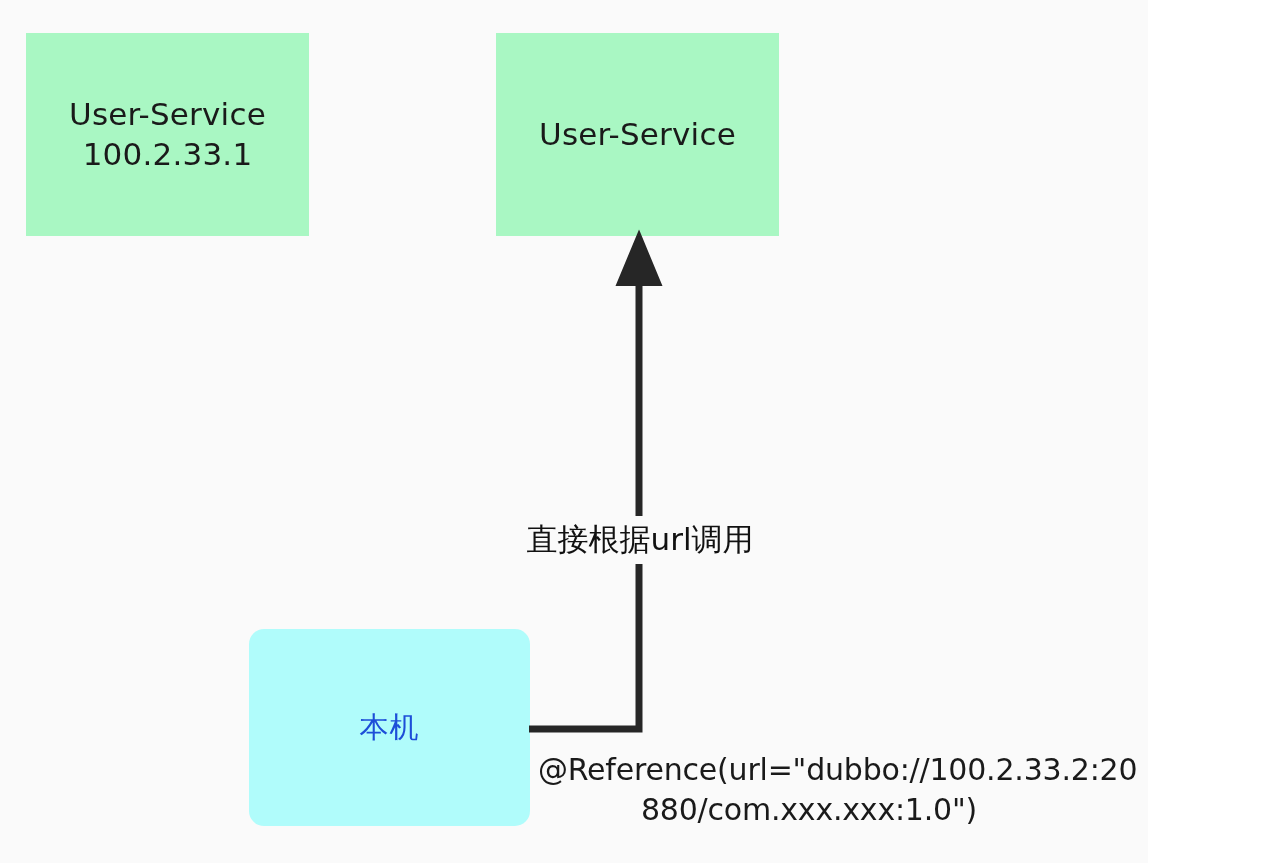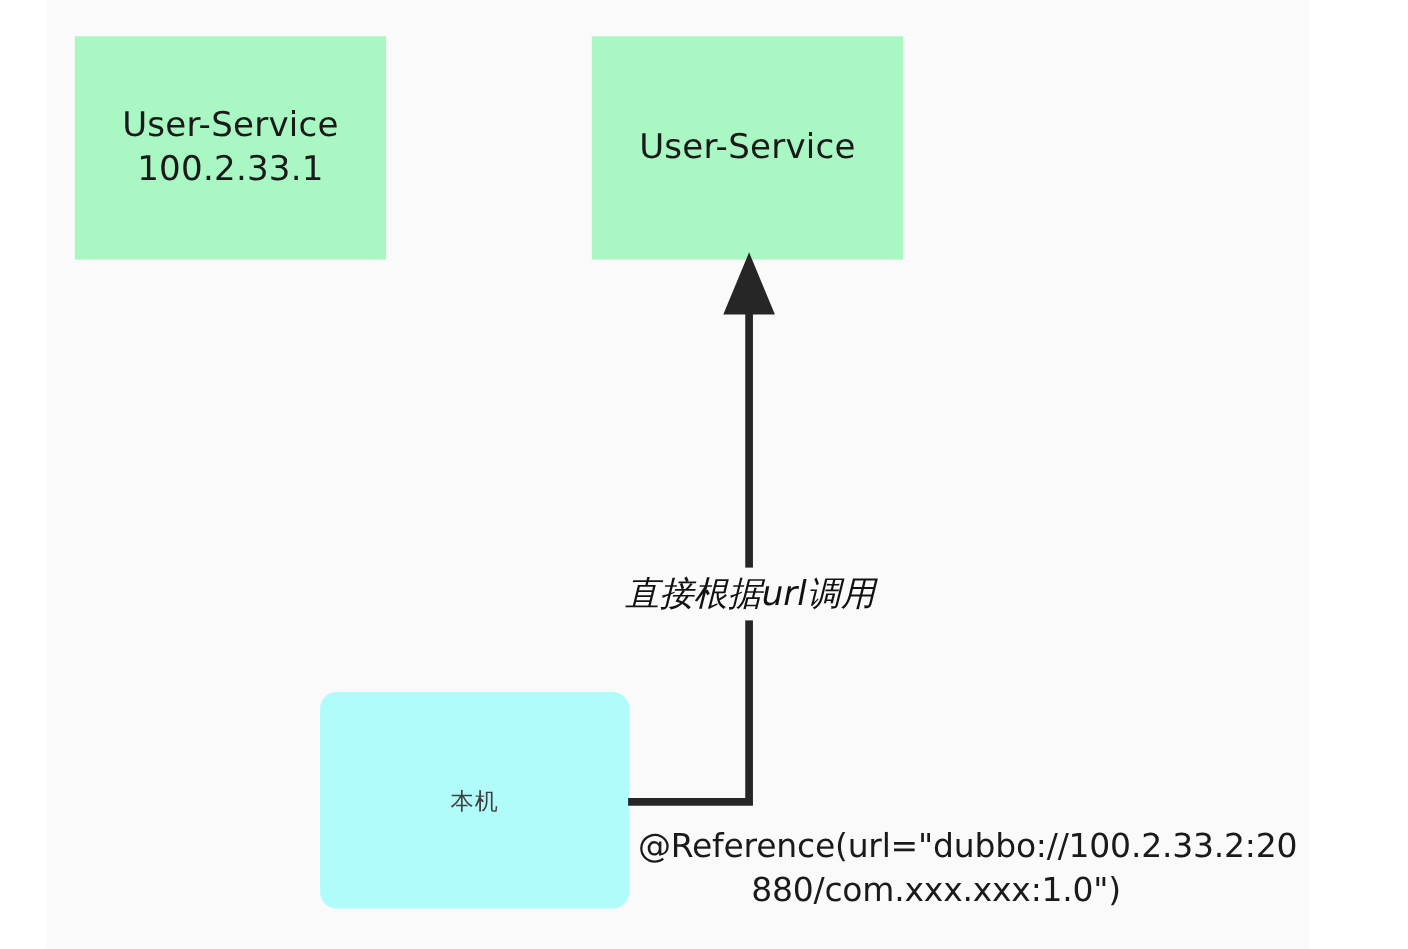--- a/index.html
+++ b/index.html
@@ -8,21 +8,20 @@
     padding: 0;
     background: #ffffff;
   }
   #canvas {
     position: relative;
     width: 1148px;
     height: 863px;
     background: #fafafa;
     overflow: hidden;
     font-family: "DejaVu Sans", "Liberation Sans", sans-serif;
-    margin-left: 42px;
   }
   
   .service-box {
     position: absolute;
     background: #a9f7c3;
     display: flex;
     flex-direction: column;
     align-items: center;
     justify-content: center;
     line-height: 1.28;
@@ -42,22 +41,22 @@
     position: absolute;
     left: 249px;
     top: 629px;
     width: 281px;
     height: 197px;
     background: #b0fcfb;
     border-radius: 15px;
     display: flex;
     align-items: center;
     justify-content: center;
-    color: #404040;
-    font-size: 21px;
+    color: #1d4ed8;
+    font-size: 29px;
     letter-spacing: 1px;
   }
 
   
   #connector {
     position: absolute;
     left: 0;
     top: 0;
     width: 1280px;
     height: 863px;
@@ -69,21 +68,20 @@
     position: absolute;
     left: 505px;
     top: 516px;
     width: 270px;
     text-align: center;
     font-size: 31px;
     color: #111111;
     background: #fafafa;
     padding: 3px 0;
     white-space: nowrap;
-    font-style: italic;
   }
 
   
   #annotation {
     position: absolute;
     left: 538px;
     top: 750px;
     width: 542px;
     text-align: center;
     font-size: 30px;

